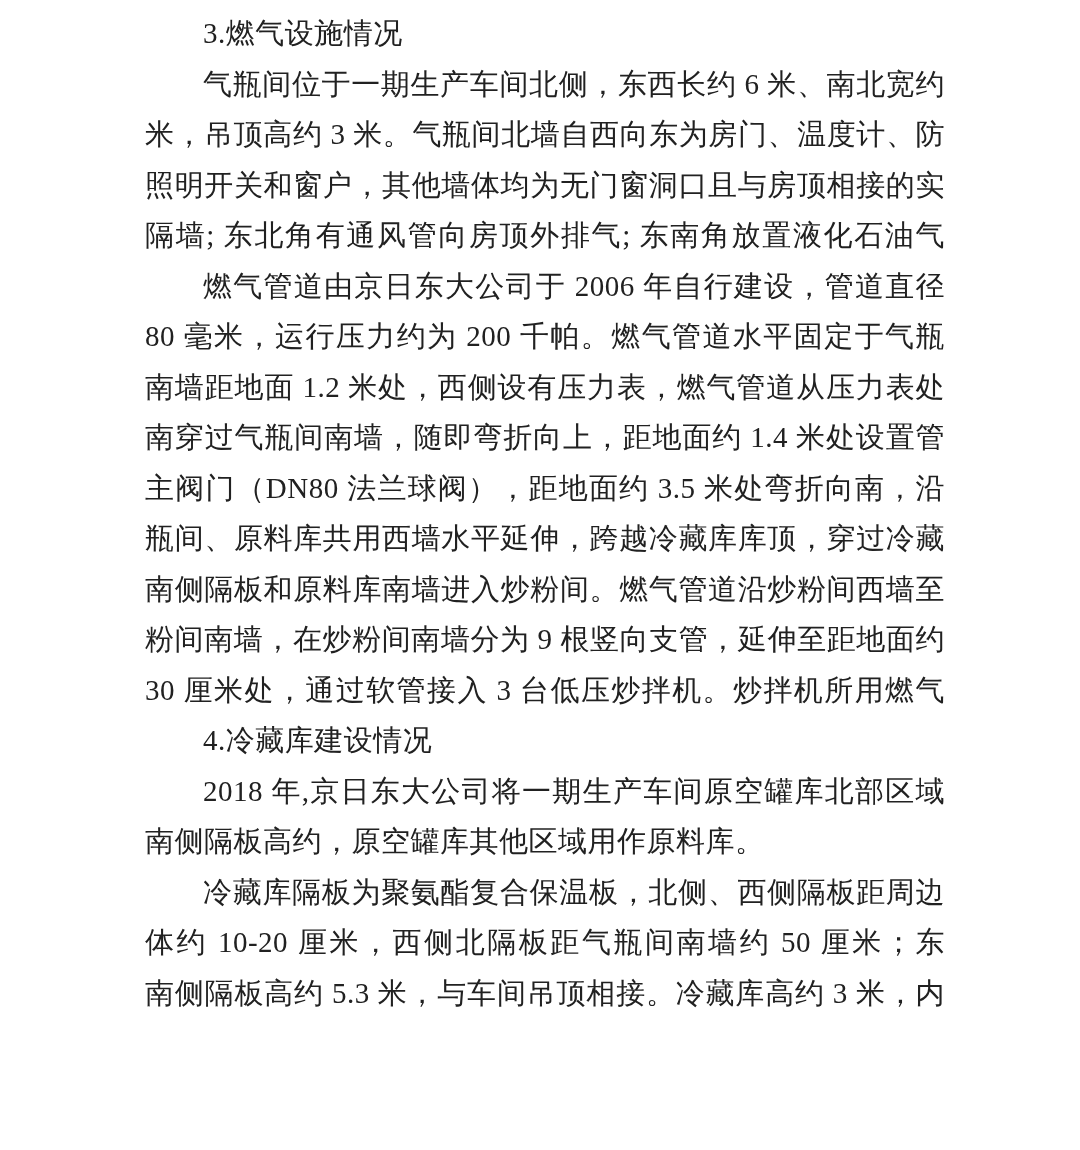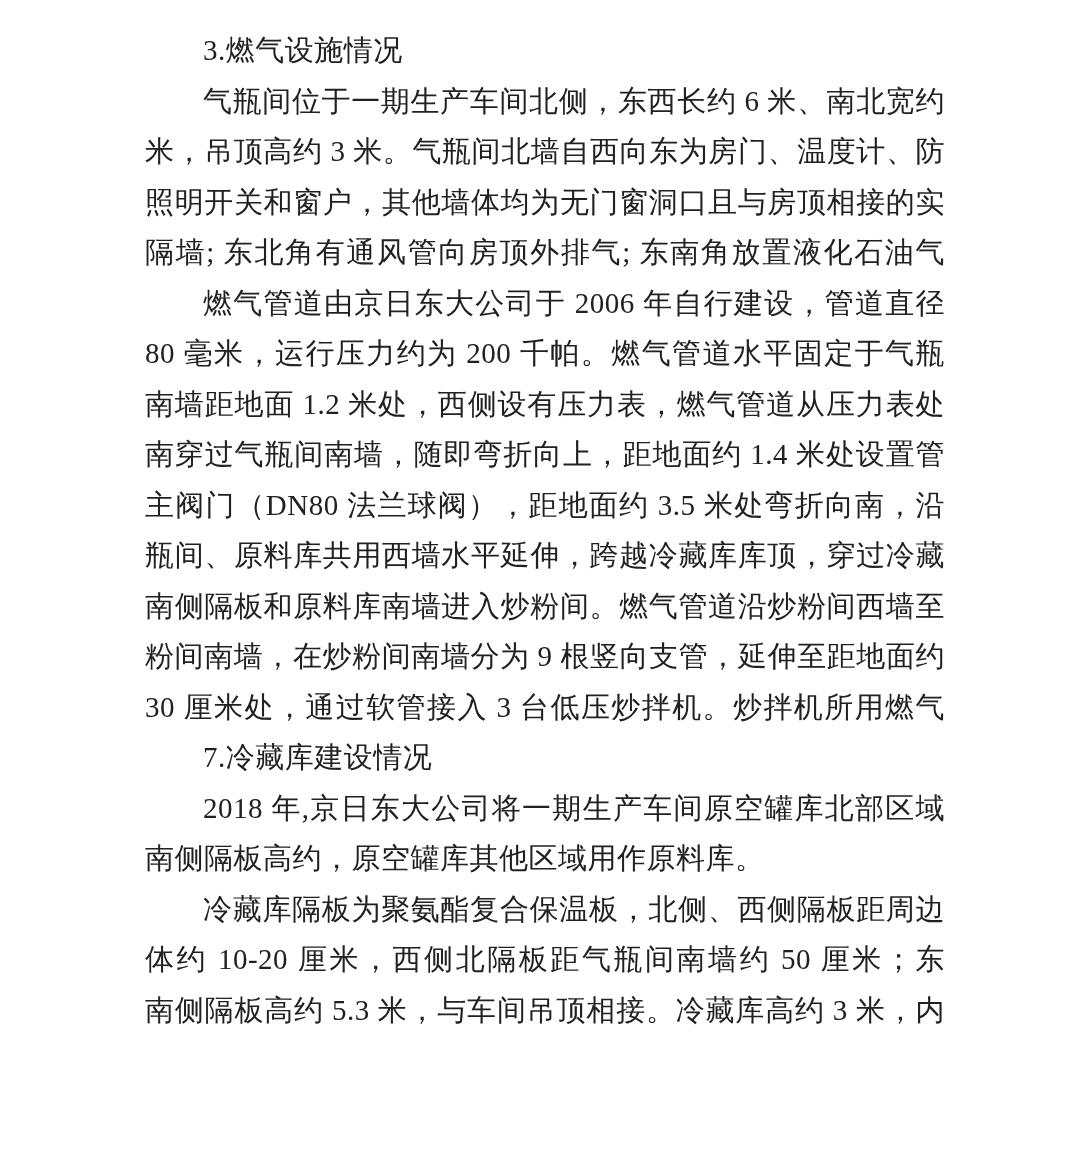--- a/index.html
+++ b/index.html
@@ -10,21 +10,21 @@
   .page {
     position: relative;
     width: 1080px;
     height: 1150px;
     background: #ffffff;
     overflow: hidden;
   }
   .text-block {
     position: absolute;
     left: 145px;
-    top: 25px;
+    top: 8px;
     width: 800px;
   }
   .line {
     font-family: "Liberation Serif", "DejaVu Serif", serif;
     font-size: 29px;
     line-height: 50.5px;
     height: 50.5px;
     color: #212121;
     overflow: hidden;
     white-space: normal;
@@ -52,20 +52,20 @@
     <div class="line justify">隔墙; 东北角有通风管向房顶外排气; 东南角放置液化石油气瓶，</div>
     <div class="line indent justify">燃气管道由京日东大公司于 2006 年自行建设，管道直径为</div>
     <div class="line justify">80 毫米，运行压力约为 200 千帕。燃气管道水平固定于气瓶间</div>
     <div class="line justify">南墙距地面 1.2 米处，西侧设有压力表，燃气管道从压力表处向</div>
     <div class="line justify">南穿过气瓶间南墙，随即弯折向上，距地面约 1.4 米处设置管道</div>
     <div class="line justify">主阀门（DN80 法兰球阀），距地面约 3.5 米处弯折向南，沿气</div>
     <div class="line justify">瓶间、原料库共用西墙水平延伸，跨越冷藏库库顶，穿过冷藏库</div>
     <div class="line justify">南侧隔板和原料库南墙进入炒粉间。燃气管道沿炒粉间西墙至炒</div>
     <div class="line justify">粉间南墙，在炒粉间南墙分为 9 根竖向支管，延伸至距地面约</div>
     <div class="line justify">30 厘米处，通过软管接入 3 台低压炒拌机。炒拌机所用燃气类</div>
-    <div class="line indent">7.冷藏库建设情况</div>
+    <div class="line indent">4.冷藏库建设情况</div>
     <div class="line indent justify">2018 年,京日东大公司将一期生产车间原空罐库北部区域隔</div>
     <div class="line">南侧隔板高约，原空罐库其他区域用作原料库。</div>
     <div class="line indent justify">冷藏库隔板为聚氨酯复合保温板，北侧、西侧隔板距周边墙</div>
     <div class="line justify">体约 10-20 厘米，西侧北隔板距气瓶间南墙约 50 厘米；东侧、</div>
     <div class="line justify">南侧隔板高约 5.3 米，与车间吊顶相接。冷藏库高约 3 米，内部</div>
   </div>
 </div>
 
 </body></html>

